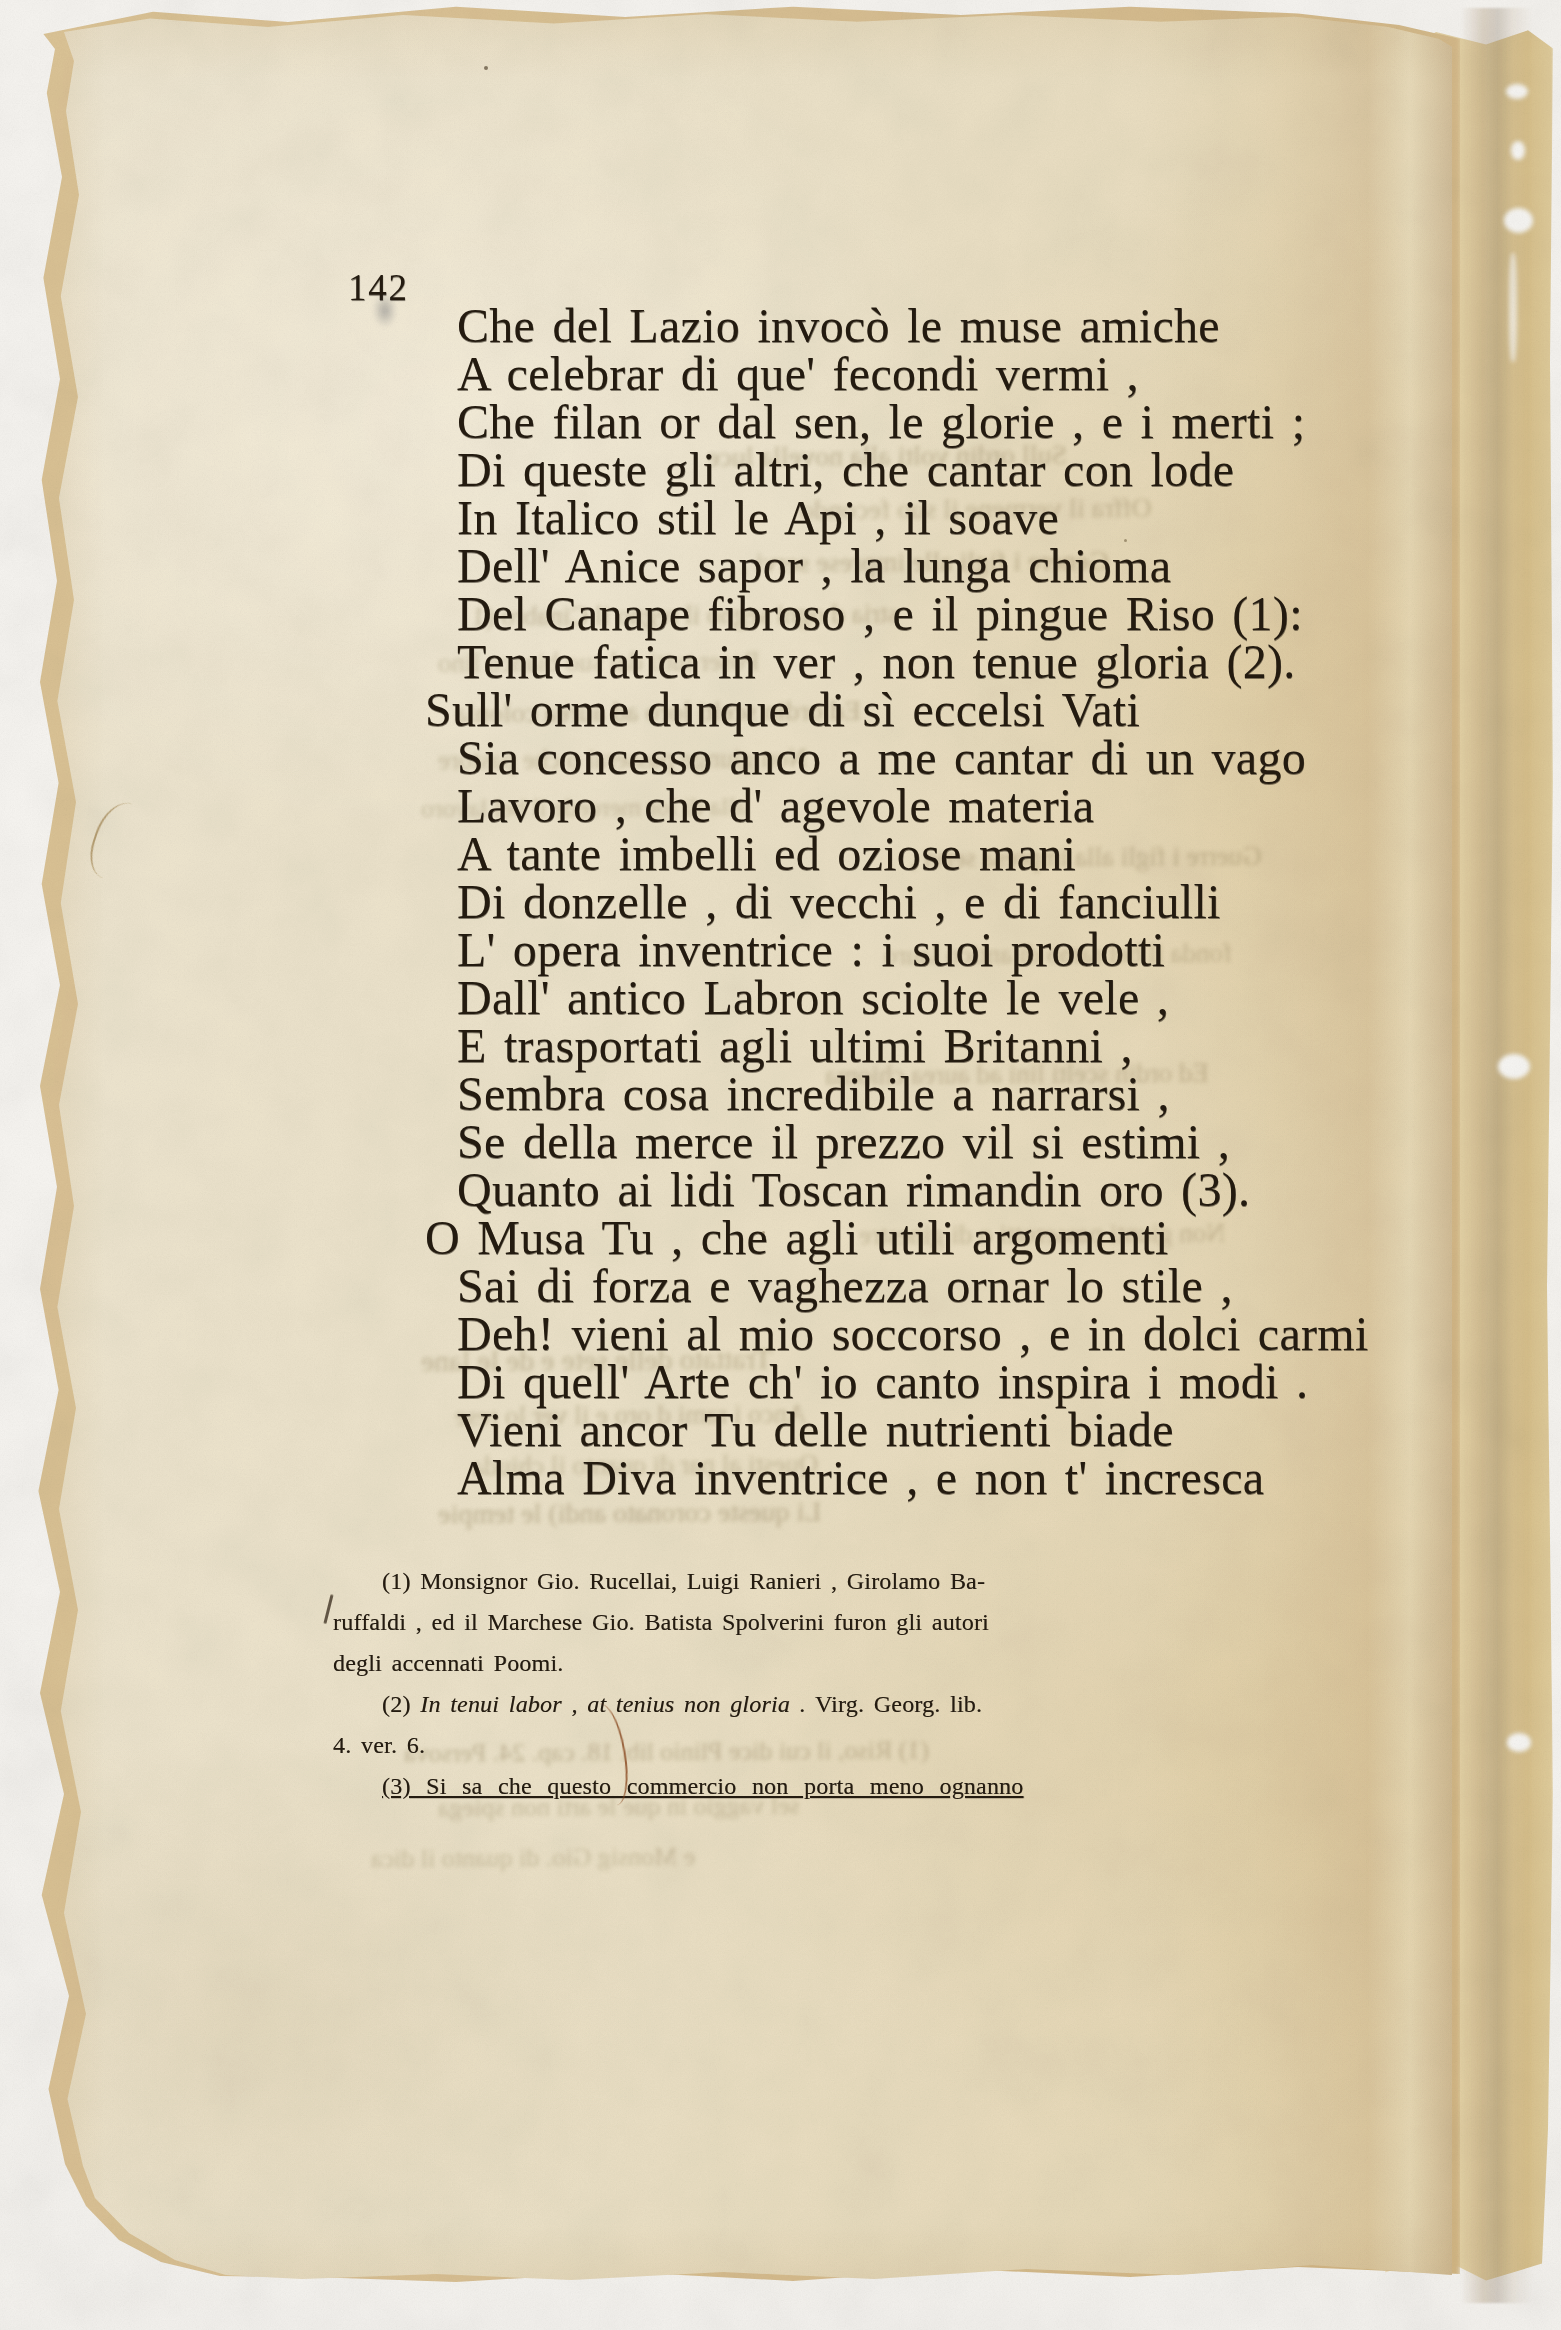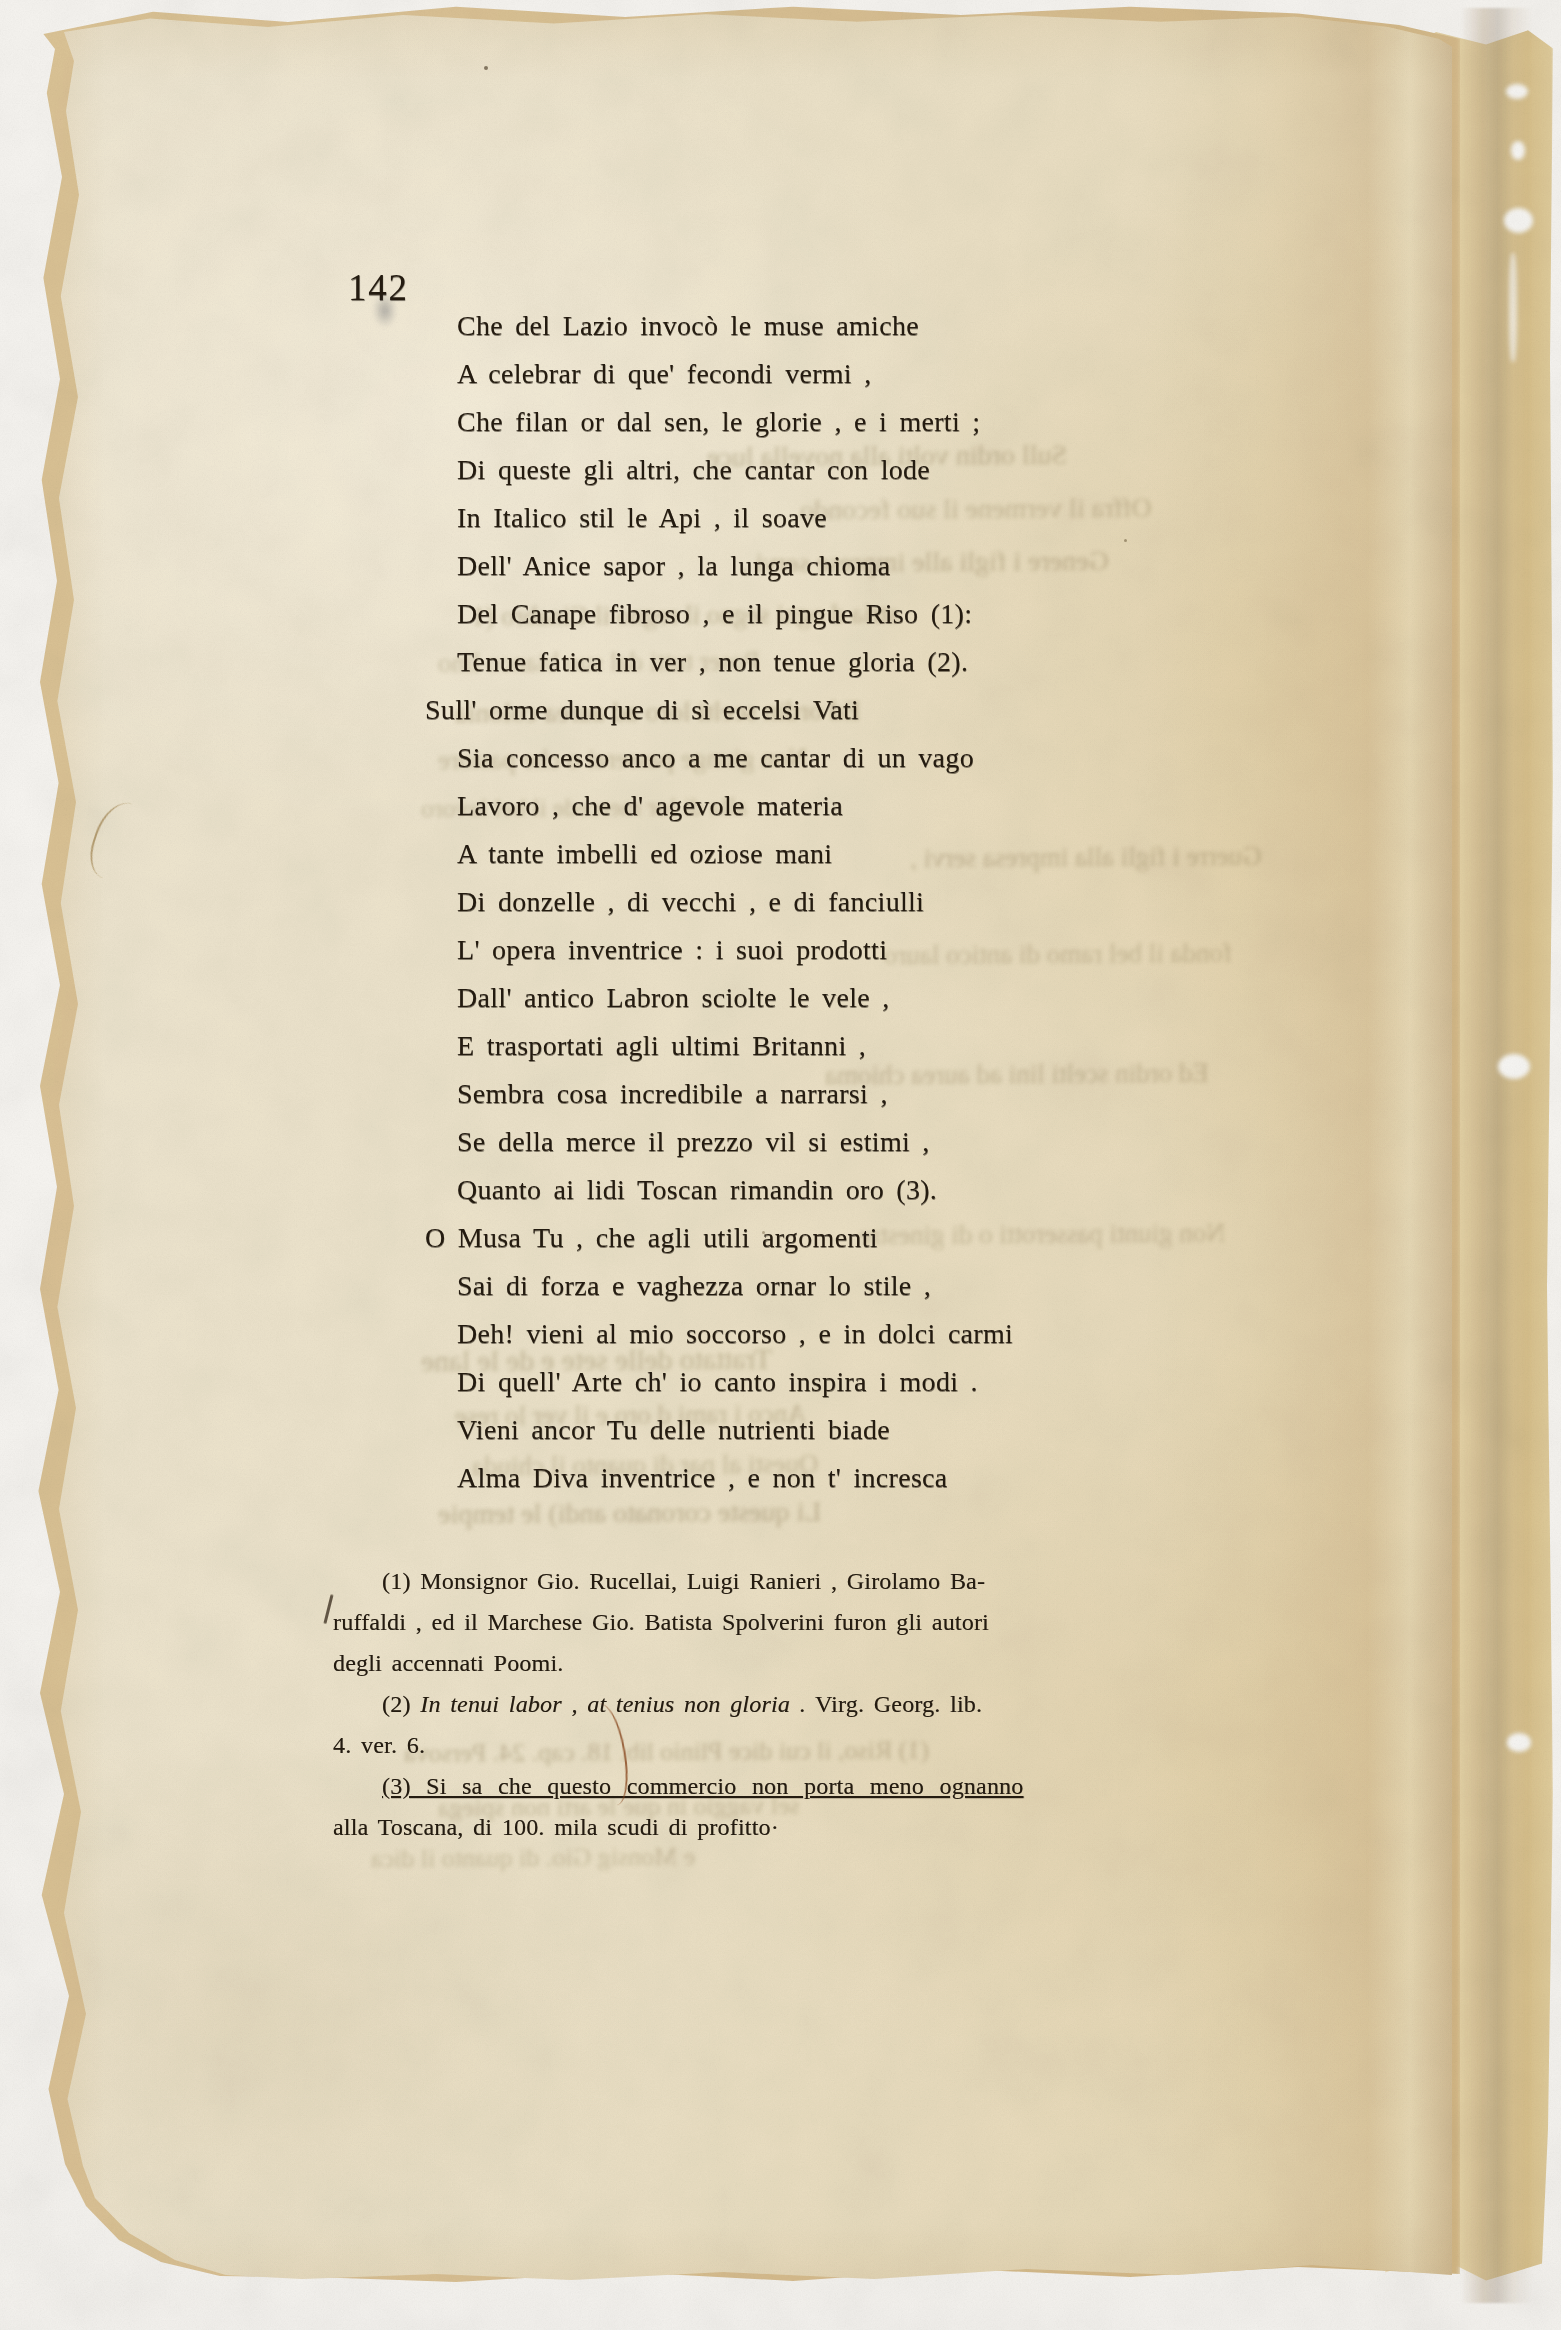--- a/index.html
+++ b/index.html
@@ -82,21 +82,21 @@
     font-family:"Liberation Serif","DejaVu Serif",serif;
   }
 
   
   .ink{color:#241b10;z-index:6;}
   .page-number{
     left:348px;top:266px;font-size:37px;letter-spacing:1.7px;
     text-shadow:0.4px 0.5px 0.7px rgba(30,22,12,.55);
   }
   .poem{
-    left:425px;top:302px;font-size:28px;line-height:48px;white-space:nowrap;
+    left:425px;top:302px;font-size:48px;line-height:48px;white-space:nowrap;
     letter-spacing:0.3px;word-spacing:5px;
     text-shadow:0.3px 0.5px 0.6px rgba(30,22,12,.5);
   }
   .poem .line{height:48px;}
   .poem .line.ind{padding-left:32px;}
   .fnotes{
     left:333px;top:1561px;font-size:24px;line-height:41px;white-space:nowrap;
     letter-spacing:0.2px;word-spacing:3.4px;
     text-shadow:0.3px 0.4px 0.5px rgba(30,22,12,.5);
   }
@@ -200,21 +200,20 @@
   <div class="line ind">Alma Diva inventrice , e non t' incresca</div>
 </div>
 
 <div class="abs ink fnotes">
   <div class="fline ind">(1) Monsignor Gio. Rucellai, Luigi Ranieri ,  Girolamo Ba-</div>
   <div class="fline">ruffaldi , ed il Marchese Gio. Batista Spolverini furon gli autori</div>
   <div class="fline">degli accennati Poomi.</div>
   <div class="fline ind"><span>(2) </span><i>In tenui labor , at tenius non  gloria .</i><span> Virg. Georg. lib.</span></div>
   <div class="fline">4. ver. 6.</div>
   <div class="fline ind spread">(3) Si sa che questo commercio non porta meno  ognanno</div>
-  <div class="fline">alla Toscana, di 100. mila scudi di profitto·</div>
 </div>
 
 <div class="abs smudge"></div>
 <div class="abs fiber-left"></div>
 <div class="abs pen-stroke"></div>
 <div class="abs fiber-brown"></div>
 <div class="abs speck" style="left:484px;top:66px;width:4.2px;height:4.2px;background:rgba(90,75,52,.7);"></div>
 <div class="abs speck" style="left:1124px;top:539px;width:3.4px;height:3.4px;background:rgba(110,92,60,.55);"></div>
 <div class="abs speck" style="left:762px;top:1231px;width:3.4px;height:3.4px;background:rgba(110,92,60,.45);"></div>
 

